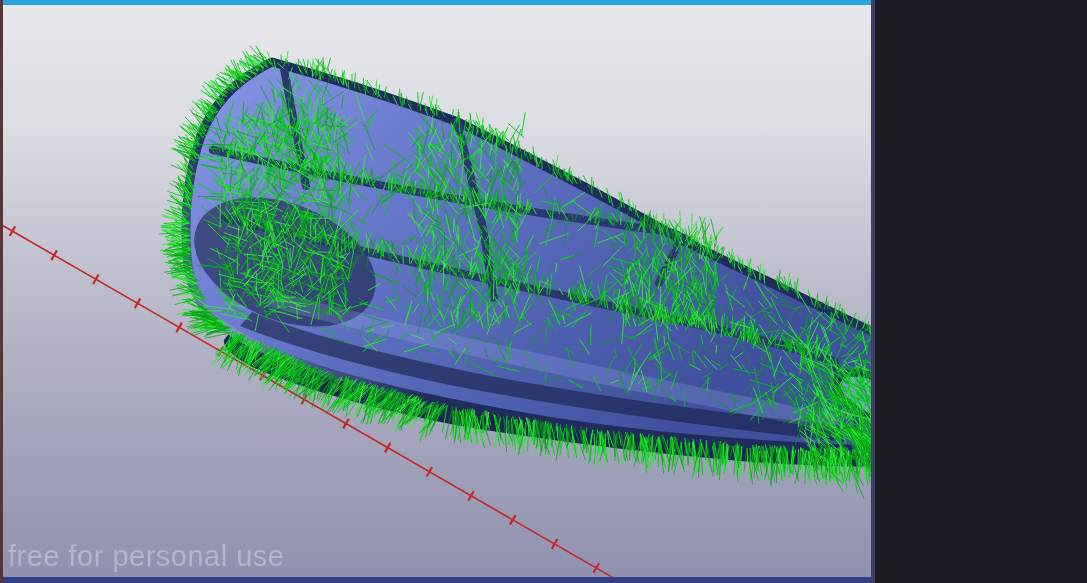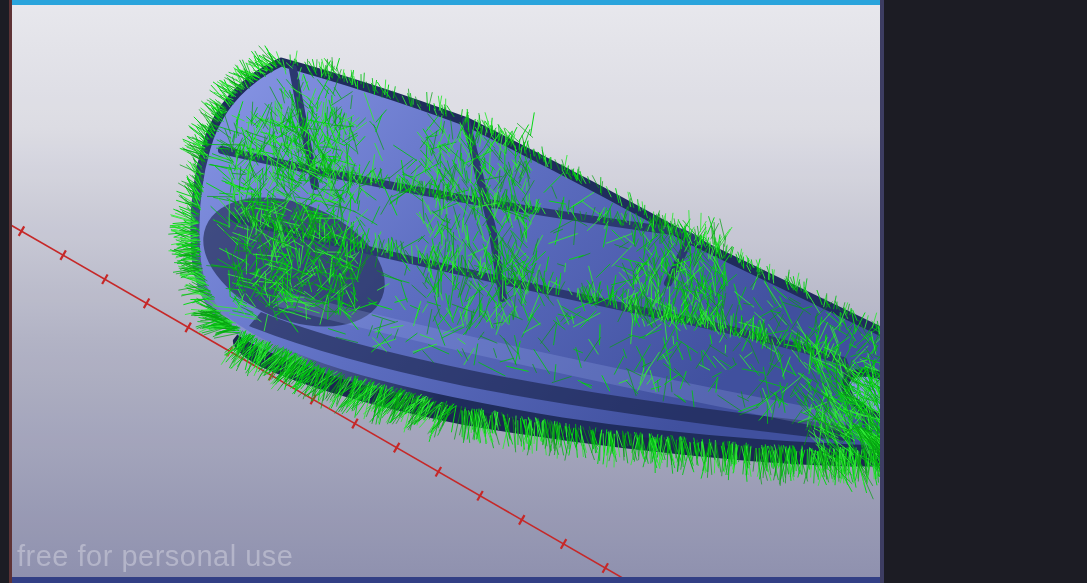--- a/index.html
+++ b/index.html
@@ -1,17 +1,17 @@
 <!DOCTYPE html>
 <html style="--top-bar: #2aa4dc; --left-border: #5e3336; --right-border: #3d3d62; --bottom-bar: #323f85; --bg-top: #f6f6f8; --bg-upper: #e9e9ee; --bg-lower: #bcbdcd; --bg-bottom: #9597b4; --diamond: #3c3c64; --axis-red: #c62828; --axis-blue: #2a2ac2; --frame-dark: #1f2c5c; --frame-mid: #2b3870; --frame-root-mid: #4a5694; --frame-light: #8a94d2; --skin-light: #8795e5; --skin-mid: #5d6ec1; --skin-dark: #40509e; --under-shadow: #1b2750; --palette-gray: #6f6f6f; --palette-red: #d04434; --palette-gold: #d19b17; --palette-green: #83b55b; --palette-blue: #4c90ba; --palette-ring: #f2f2f2; --palette-plus: #7cb44c; --cube-tan: #c6ae7e; --cube-blue: #4a7ca3; --rotate-gray: #9b9baa; --watermark: #d5d6e2;"><head>
 <meta charset="utf-8">
 <style>
   html,body{margin:0;padding:0;background:#1c1c24;}
   .stage{position:relative;width:875px;height:583px;overflow:hidden;
-         font-family:"Liberation Sans",sans-serif;margin-left:9px;}
+         font-family:"Liberation Sans",sans-serif;}
   .stage svg.scene{position:absolute;left:0;top:0;}
 
   
   .s-bg0{stop-color:var(--bg-top)} .s-bg1{stop-color:var(--bg-upper)}
   .s-bg2{stop-color:var(--bg-lower)} .s-bg3{stop-color:var(--bg-bottom)}
   .s-sk0{stop-color:var(--skin-light)} .s-sk1{stop-color:var(--skin-mid)} .s-sk2{stop-color:var(--skin-dark)}
   .s-fr0{stop-color:var(--frame-light)} .s-fr1{stop-color:var(--frame-root-mid)} .s-fr2{stop-color:var(--frame-dark)}
 
   .diamond{fill:var(--diamond);fill-opacity:.078;}
   .axis-red{stroke:var(--axis-red);fill:none;}

